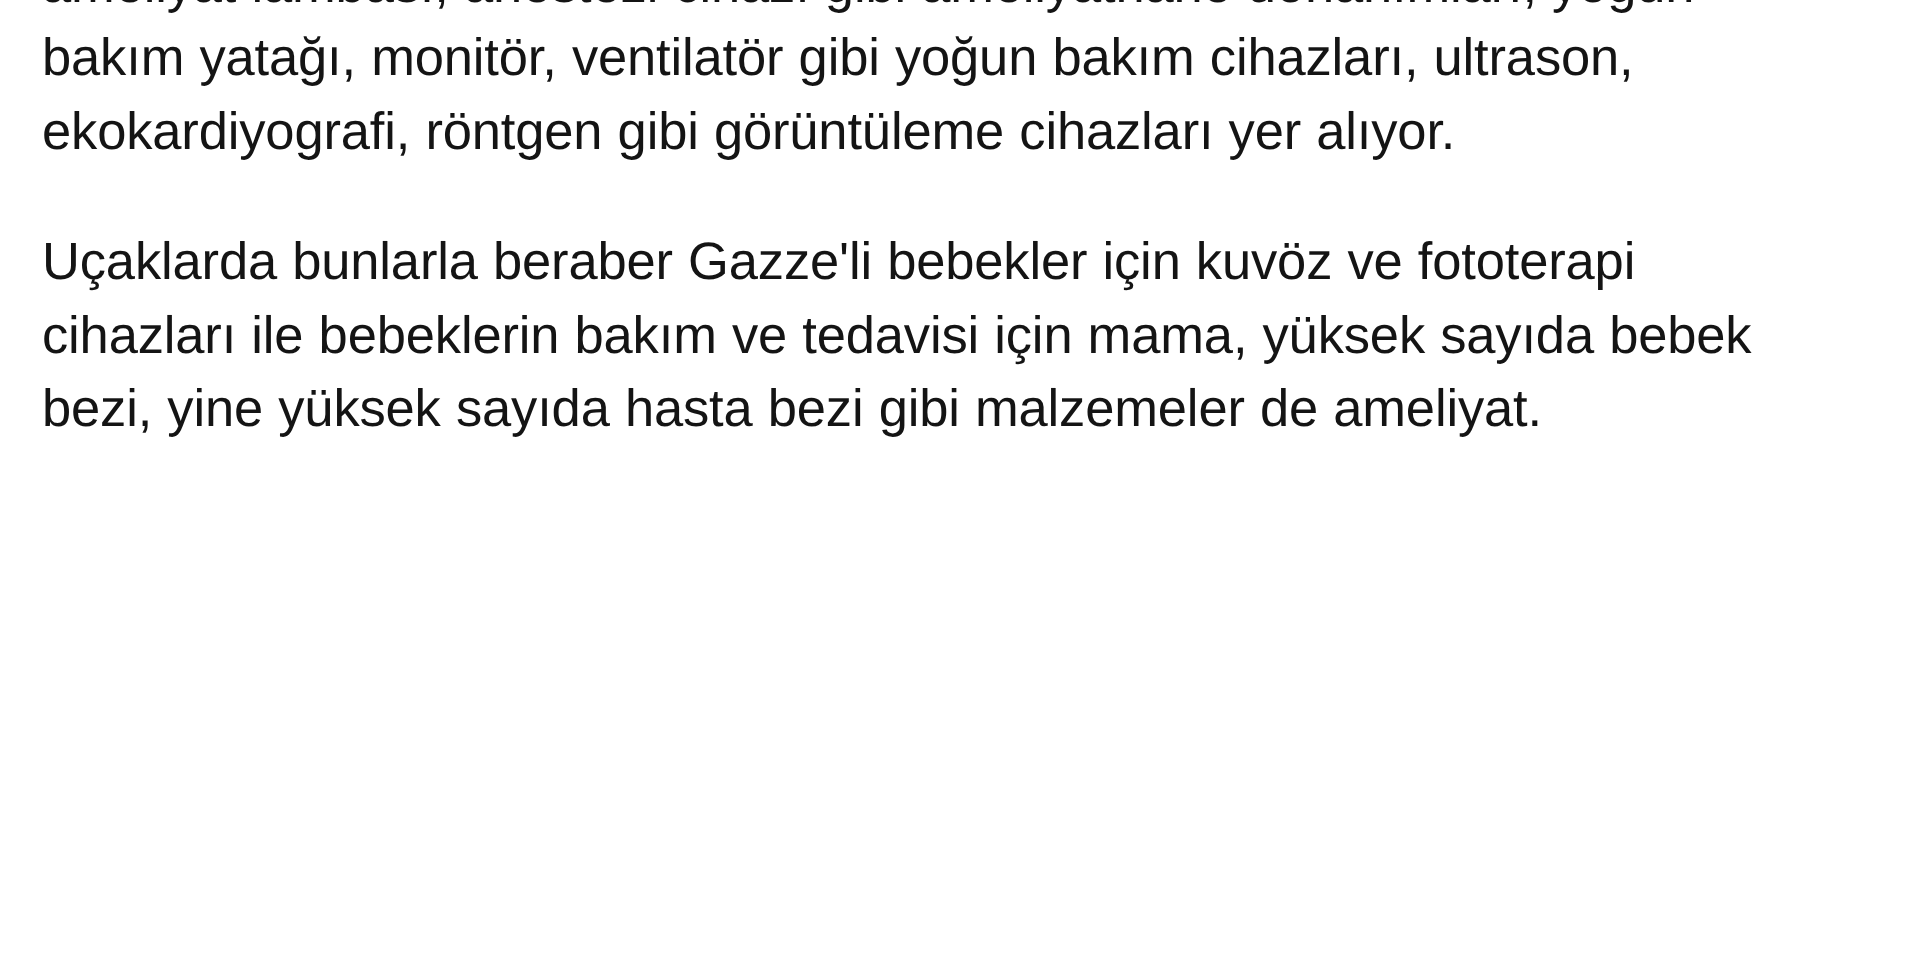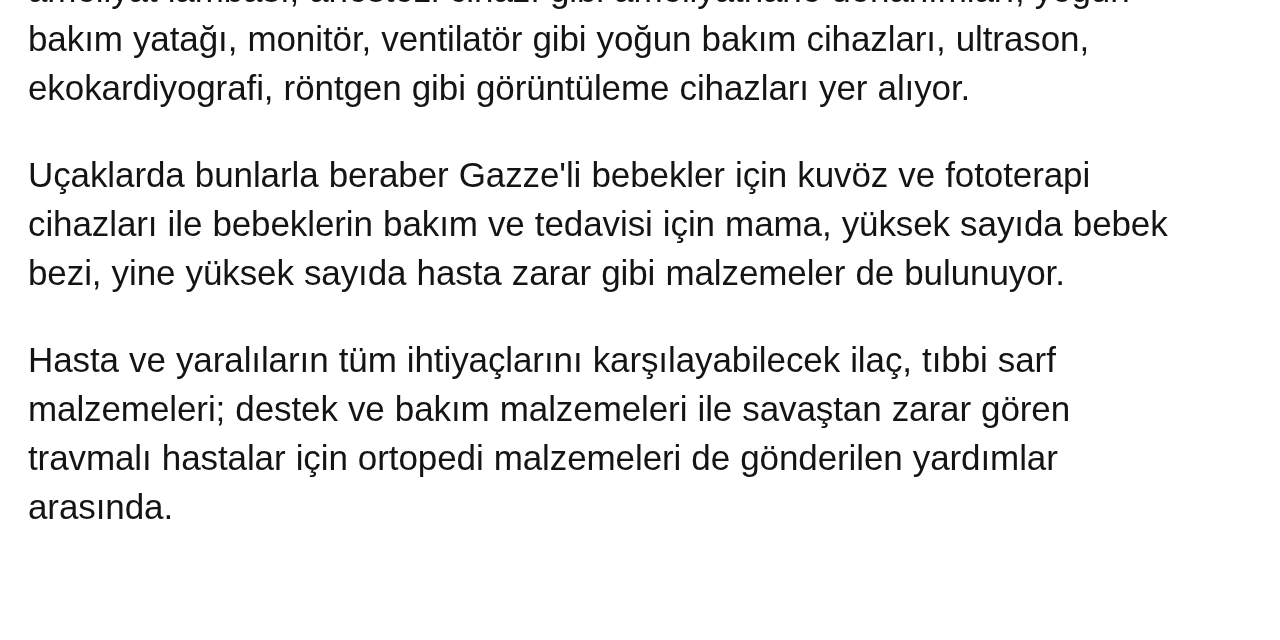--- a/index.html
+++ b/index.html
@@ -36,15 +36,14 @@
   }
   .para + .para {
     margin-top: 38px;
   }
 </style>
 </head>
 <body>
 
 <article class="article">
   <p class="para clipped">ameliyat lambası, anestezi cihazı gibi ameliyathane donanımları, yoğun bakım yatağı, monitör, ventilatör gibi yoğun bakım cihazları, ultrason, ekokardiyografi, röntgen gibi görüntüleme cihazları yer alıyor.</p>
-  <p class="para">Uçaklarda bunlarla beraber Gazze'li bebekler için kuvöz ve fototerapi cihazları ile bebeklerin bakım ve tedavisi için mama, yüksek sayıda bebek bezi, yine yüksek sayıda hasta zarar gibi malzemeler de bulunuyor.</p>
-  <p class="para">Hasta ve yaralıların tüm ihtiyaçlarını karşılayabilecek ilaç, tıbbi sarf malzemeleri; destek ve bakım malzemeleri ile savaştan zarar gören travmalı hastalar için ortopedi malzemeleri de gönderilen yardımlar arasında.</p>
+  <p class="para">Uçaklarda bunlarla beraber Gazze'li bebekler için kuvöz ve fototerapi cihazları ile bebeklerin bakım ve tedavisi için mama, yüksek sayıda bebek bezi, yine yüksek sayıda hasta bezi gibi malzemeler de ameliyat.</p>
 </article>
 
 </body></html>

